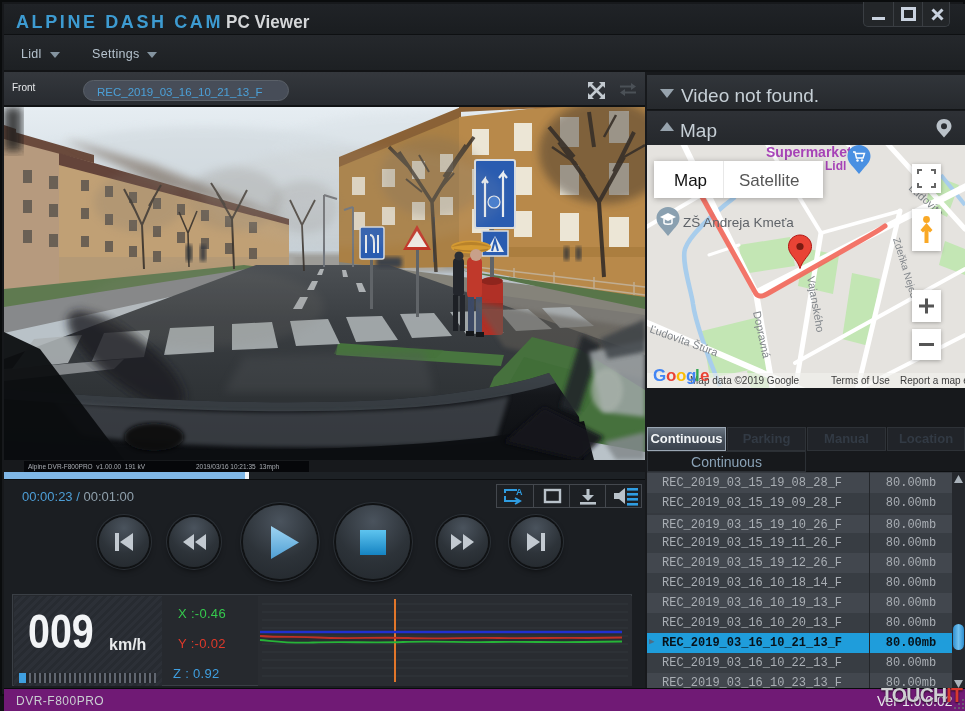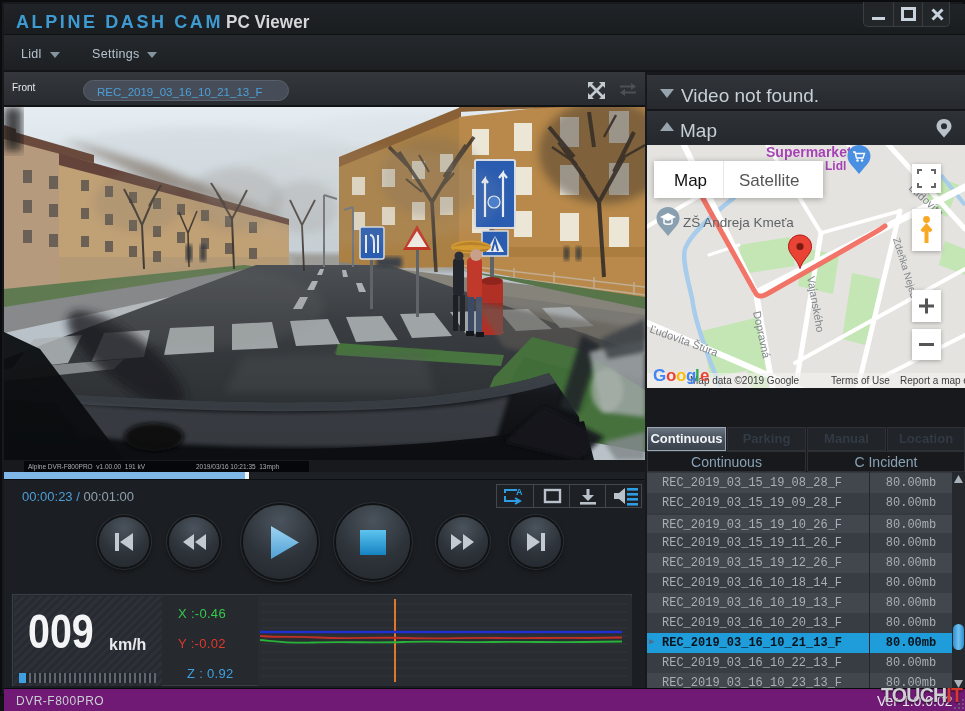--- a/index.html
+++ b/index.html
@@ -447,21 +447,21 @@
         </svg></div>
    <div class="abs" id="telem">
      <div class="abs" id="speedbox">
         <div class="abs" id="speednum">009</div>
         <div class="abs" id="kmh">km/h</div>
         <div class="abs" id="tickbar"></div>
         <div class="abs" id="tickblue"></div>
      </div>
      <div class="abs xyz" style="left:165px;top:11px;color:#35c94d;">X :-0.46</div>
      <div class="abs xyz" style="left:165px;top:41px;color:#e0392a;">Y :-0.02</div>
-     <div class="abs xyz" style="left:174px;top:71px;color:#3f9fe0;">Z : 0.92</div>
+     <div class="abs xyz" style="left:160px;top:71px;color:#3f9fe0;">Z : 0.92</div>
      <div class="abs" id="graph"><svg width="374" height="90">
 <g stroke="#33373d" stroke-width="1">
 <path d="M4,8 H370 M4,16 H370 M4,24 H370 M4,32 H370 M4,40 H370 M4,48 H370 M4,56 H370 M4,64 H370 M4,72 H370 M4,80 H370"></path>
 </g>
 <path d="M137,3 L137,86" stroke="#e2762a" stroke-width="2"></path>
 <path d="M2,36 L364,36" stroke="#2030d0" stroke-width="2.4"></path>
 <path d="M2,40 C20,41.5 40,40.5 60,41.5 C90,43 120,41 150,42 C180,43 210,41.5 240,42 C270,42.5 300,41.5 330,42 L364,41.5" stroke="#c03026" stroke-width="1.8" fill="none"></path>
 <path d="M2,44 C15,45 30,47.5 55,46.5 C85,45.5 115,47 145,46 C175,45 205,46.5 235,46 C265,45.5 295,46.5 325,46 L364,45.5" stroke="#27b438" stroke-width="1.8" fill="none"></path>
 </svg></div>
    </div>
@@ -586,21 +586,20 @@
 </svg>
       </div>
    <div class="abs" id="tabs">
      <div class="tab active" style="left:0px;">Continuous</div>
      <div class="tab" style="left:80px;">Parking</div>
      <div class="tab" style="left:160px;">Manual</div>
      <div class="tab" style="left:240px;width:78px;">Location</div>
    </div>
    <div class="abs" id="subtabs">
      <div class="subtab" style="left:0;">Continuous</div>
-     <div class="subtab" style="left:160px;width:158px;">C Incident</div>
    </div>
    <div class="abs" id="list">
         <div class="row odd" style="top:1px;">
           <span class="nm">REC_2019_03_15_19_08_28_F</span>
           <span class="sz">80.00mb</span>
         </div>
         <div class="row even" style="top:21px;">
           <span class="nm">REC_2019_03_15_19_09_28_F</span>
           <span class="sz">80.00mb</span>
         </div>

